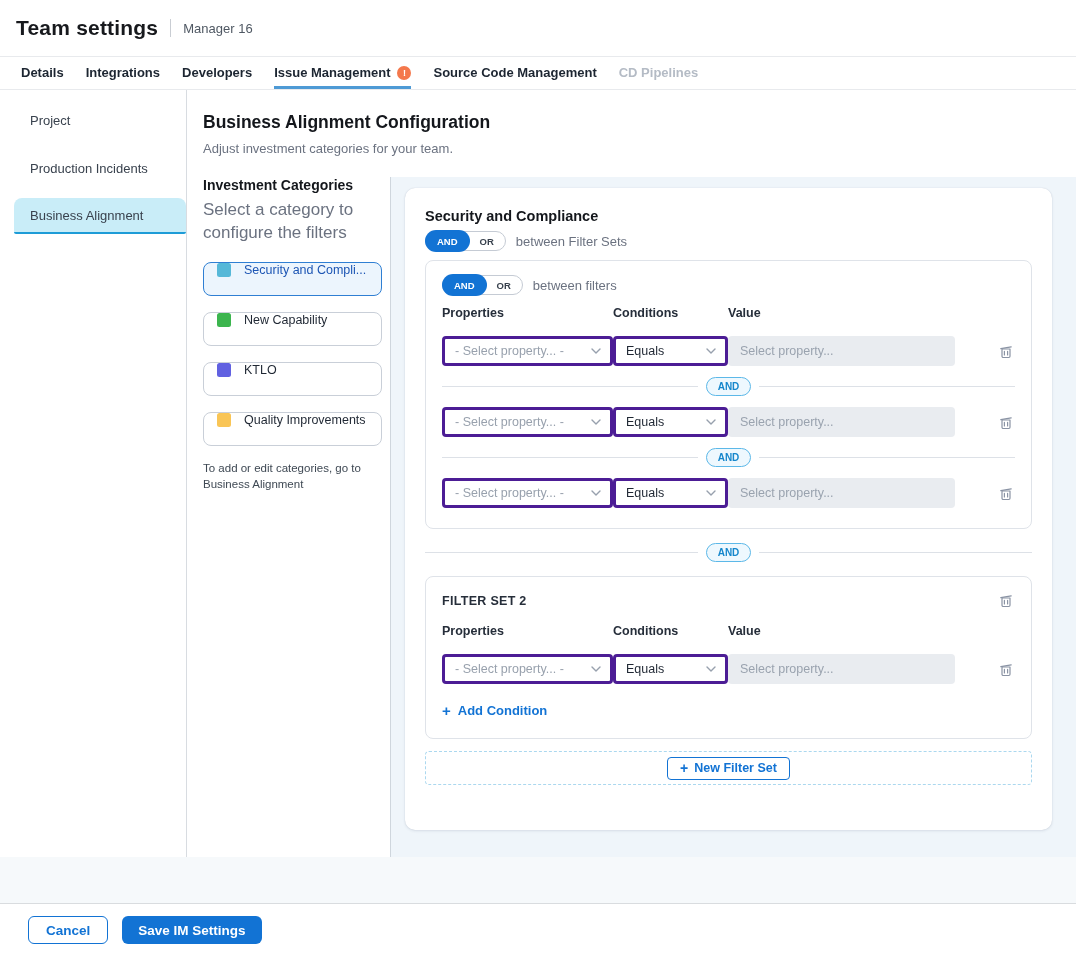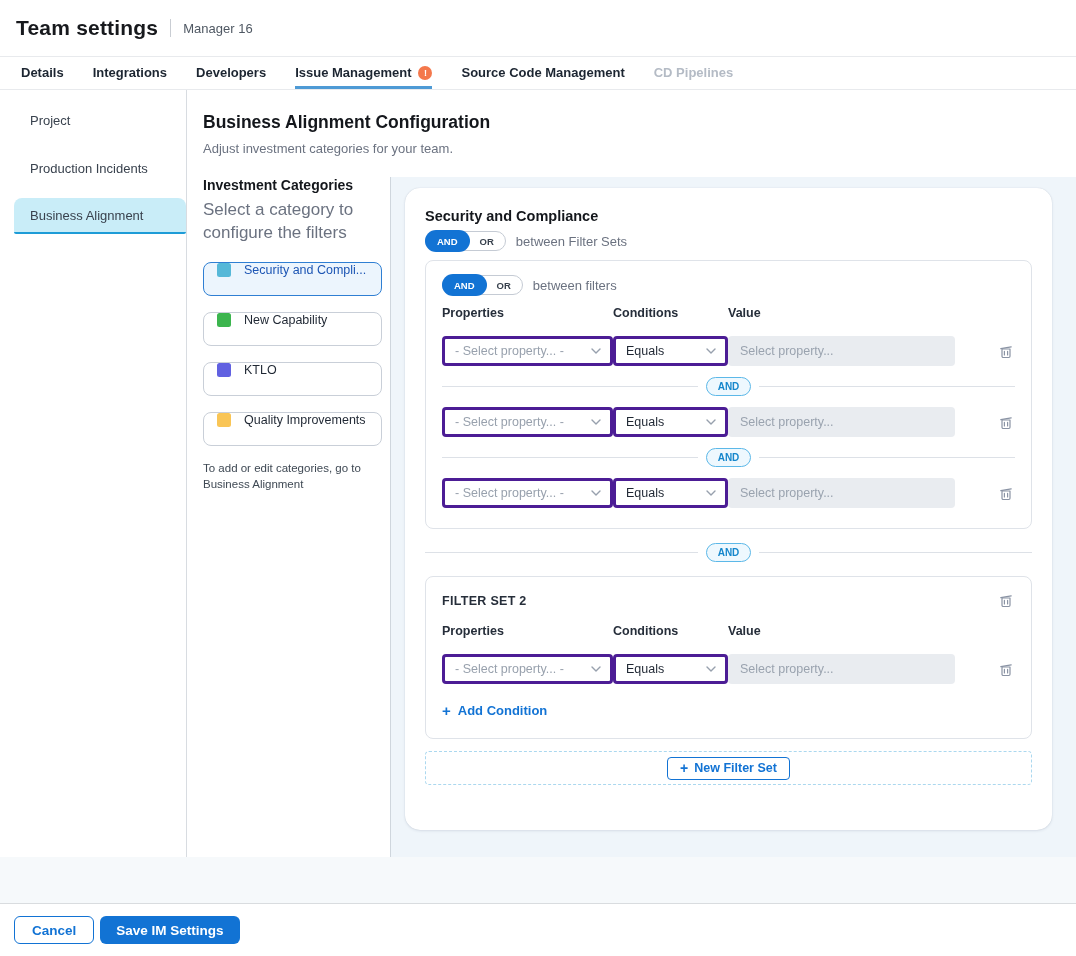--- a/index.html
+++ b/index.html
@@ -9,21 +9,21 @@
 
   
   .header { position:absolute; top:0; left:0; width:100%; height:57px; background:#fff;
             border-bottom:1px solid #e8eaed; display:flex; align-items:center; padding:0 16px; }
   .page-title { font-size:21px; font-weight:bold; color:#17191d; letter-spacing:.2px; }
   .title-sep { width:1px; height:18px; background:#c9cdd3; margin:0 12px; }
   .page-context { font-size:13px; color:#4f5863; }
 
   
   .tabbar { position:absolute; top:57px; left:0; width:100%; height:33px; background:#fff;
-            border-bottom:1px solid #e8eaed; display:flex; align-items:stretch; padding:0 21px; gap:29px; }
+            border-bottom:1px solid #e8eaed; display:flex; align-items:stretch; padding:0 21px; gap:22px; }
   .tab { display:flex; align-items:center; gap:7px; font-size:13px; font-weight:bold; color:#1c2531;
          border-bottom:3px solid transparent; padding-top:2px; cursor:pointer; white-space:nowrap; }
   .tab.active { border-bottom-color:#4e9ad5; }
   .tab.disabled { color:#b4bbc5; cursor:default; }
   .tab-badge { width:14px; height:14px; border-radius:50%; background:#f4784c; color:#fff;
                font-size:9px; font-weight:bold; display:flex; align-items:center; justify-content:center; }
 
   
   .sidebar { position:absolute; top:90px; left:0; width:187px; height:767px;
              border-right:1px solid #d8dce1; background:#fff; }
@@ -47,21 +47,21 @@
              display:flex; align-items:flex-start; gap:13px; padding-left:13px; font-size:12.5px; color:#1f2733;
              cursor:pointer; font-family:inherit; white-space:nowrap; overflow:hidden; }
   .cat-btn.selected { border-color:#2f7fd3; background:#ecf5fd; color:#1d56b4; }
   .swatch { width:14px; height:14px; border-radius:2.5px; flex:none; }
   .cat-footnote { margin-top:14px; font-size:11.5px; line-height:1.4; color:#3f4954; width:172px; }
 
   
   .right-region { position:absolute; left:390px; top:177px; width:686px; height:680px;
                   background:#eff5fa; border-left:1px solid #cfd6dd; }
   .card { position:absolute; left:405px; top:188px; width:647px; min-height:642px; background:#fff;
-          border-radius:15px; padding:20px;
+          border-radius:10px; padding:20px;
           box-shadow:0 1px 3px rgba(23,43,77,.10), 0 0 1px rgba(23,43,77,.18); }
   .card-title { font-size:14.5px; font-weight:bold; color:#14171c; }
   .toggle-row { display:flex; align-items:center; gap:10px; margin-top:7px; }
   .toggle { display:inline-flex; align-items:center; border:1px solid #c5cbd4; border-radius:999px;
             background:#fff; height:20px; }
   .toggle-seg { font-size:9.5px; font-weight:bold; height:20px; display:flex; align-items:center;
                 cursor:pointer; }
   .toggle-seg.on { background:#1273d4; color:#fff; border-radius:999px; padding:0 12px; margin:-1px; height:22px; }
   .toggle-seg.off { color:#39424e; padding:0 11px; }
   .toggle-label { font-size:13px; color:#6b7280; }
@@ -94,21 +94,21 @@
   .new-zone { margin-top:12px; border:1.5px dashed #abd8ef; border-radius:4px; height:34px;
               display:flex; align-items:center; justify-content:center; }
   .new-btn { display:inline-flex; align-items:center; gap:6px; border:1.5px solid #1273d4; border-radius:4px;
              background:#fff; color:#1273d4; font-size:12.5px; font-weight:bold; padding:3px 12px 4px;
              cursor:pointer; font-family:inherit; }
 
   
   .strip { position:absolute; top:857px; left:0; width:100%; height:47px; background:#f6f9fb;
            border-bottom:1px solid #d9dcdf; }
   .footer { position:absolute; top:904px; left:0; width:100%; height:52px; background:#fff;
-            display:flex; align-items:center; padding:0 14px; gap:6px; }
+            display:flex; align-items:center; padding:0 28px; gap:14px; }
   .btn-cancel { height:28px; padding:0 17px; border:1.5px solid #1273d4; border-radius:6px; background:#fff;
                 color:#1273d4; font-size:13.5px; font-weight:bold; cursor:pointer; font-family:inherit; }
   .btn-save { height:28px; padding:0 16px; border:none; border-radius:6px; background:#1273d4; color:#fff;
               font-size:13.5px; font-weight:bold; cursor:pointer; font-family:inherit; }
 </style>
 </head>
 <body>
 
 <div id="app">
 

